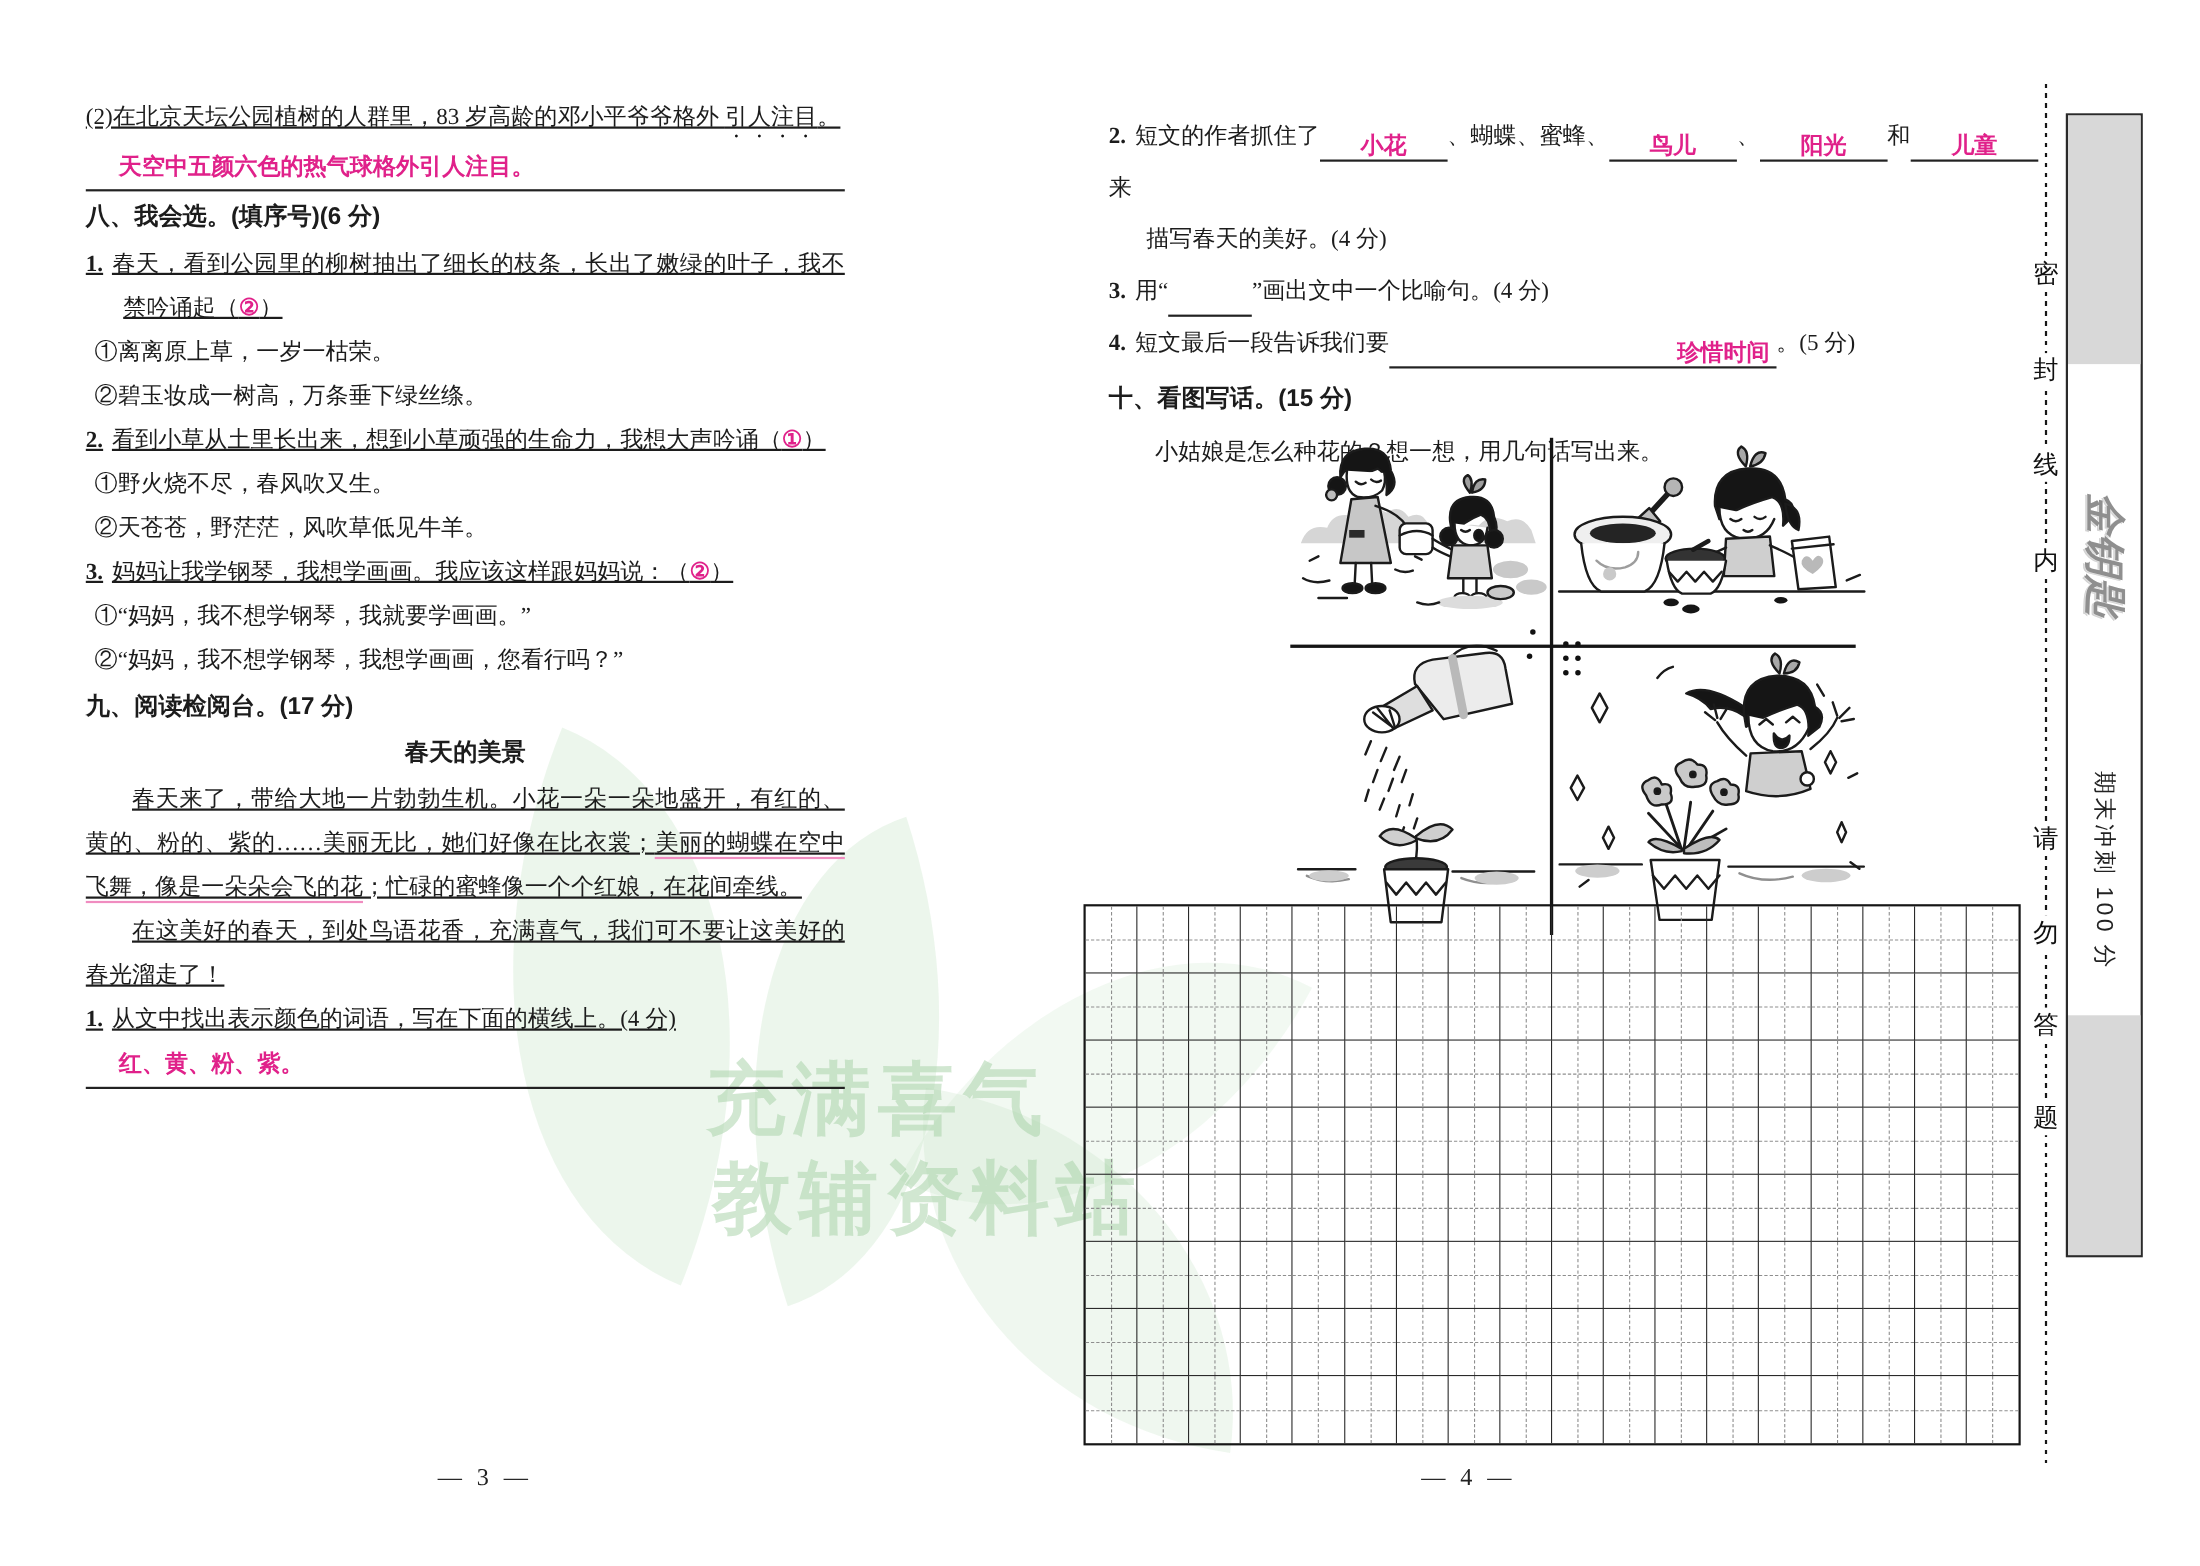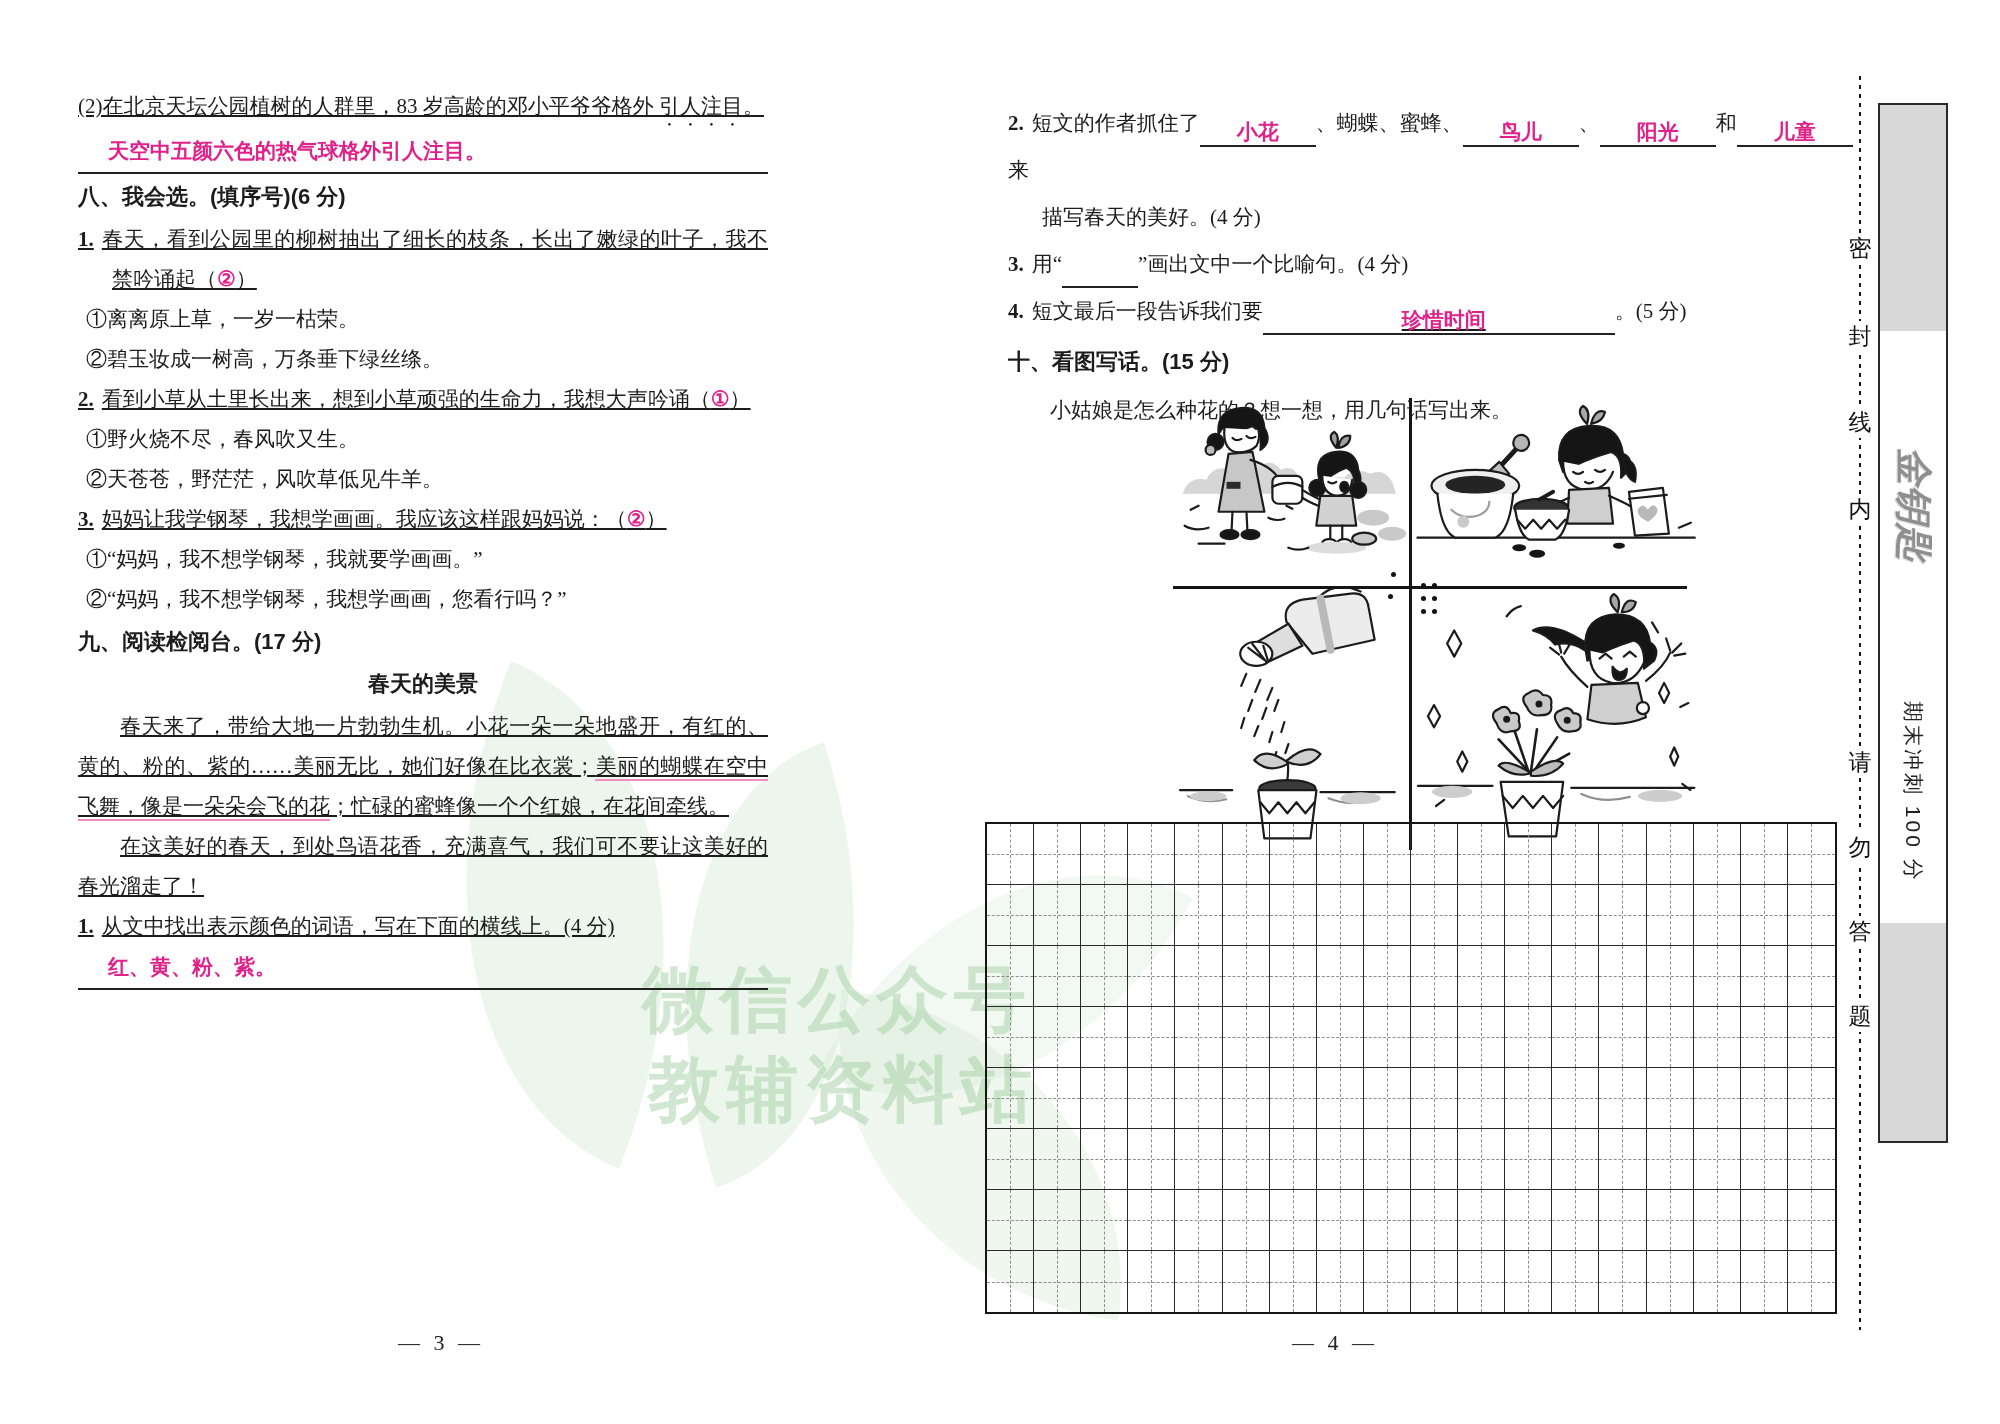--- a/index.html
+++ b/index.html
@@ -26,21 +26,21 @@
   .hang{padding-left:34px;text-indent:-34px;}
   .opt{padding-left:8px;}
   .num{font-weight:700;font-family:"Liberation Serif",serif;padding-right:8px;}
   .pink{color:#e0218a;font-weight:700;}
   .emph{-webkit-text-emphasis:filled dot #111;-webkit-text-emphasis-position:under;
         text-emphasis:filled dot #111;text-emphasis-position:under right;}
   .ansline{display:block;border-bottom:2px solid #222;padding:0 0 1px 30px;margin-top:1px;}
   .blank{display:inline-block;border-bottom:2px solid #222;text-align:center;padding:0 6px 0;line-height:1.25;vertical-align:bottom;}
   .w-md{min-width:104px;}
   .w-q3{min-width:64px;}
-  .w-xl{min-width:330px;text-align:center;padding-left:16px;text-decoration:underline;}
+  .w-xl{min-width:330px;text-align:right;padding-left:16px;}
   .ptitle{text-align:center;font-family:"Liberation Sans","DejaVu Sans",sans-serif;font-weight:700;font-size:22px;margin:2px 0;}
   .para{text-indent:2em;}
   .simile{text-decoration:underline;text-decoration-color:#f08cc0;text-decoration-thickness:2px;text-underline-offset:6px;}
   .indent2{padding-left:34px;}
   .pagenum{position:absolute;font-size:22px;letter-spacing:4px;color:#222;}
   .pn3{left:398px;top:1330px;}
   .pn4{left:1292px;top:1330px;}
 
   
   .comic{position:absolute;left:1168px;top:398px;width:535px;height:452px;}
@@ -93,21 +93,21 @@
 </style>
 </head>
 <body>
 
 <div class="canvas">
 
   <div class="leaf leafA"></div>
   <div class="leaf leafB"></div>
   <div class="leaf leafC"></div>
   <div class="leaf leafD"></div>
-  <div class="wm wm1">微信公众号</div>
+  <div class="wm wm1">充满喜气</div>
   <div class="wm wm2">教辅资料站</div>
 
   <div class="col col-left">
 
     <div class="jus">
       <span>(2)在北京天坛公园植树的人群里，83 岁高龄的邓小平爷爷格外 </span><span class="emph">引人注目</span><span>。</span>
     </div>
     <div class="ansline">
       <span class="pink">天空中五颜六色的热气球格外引人注目。</span>
     </div>

